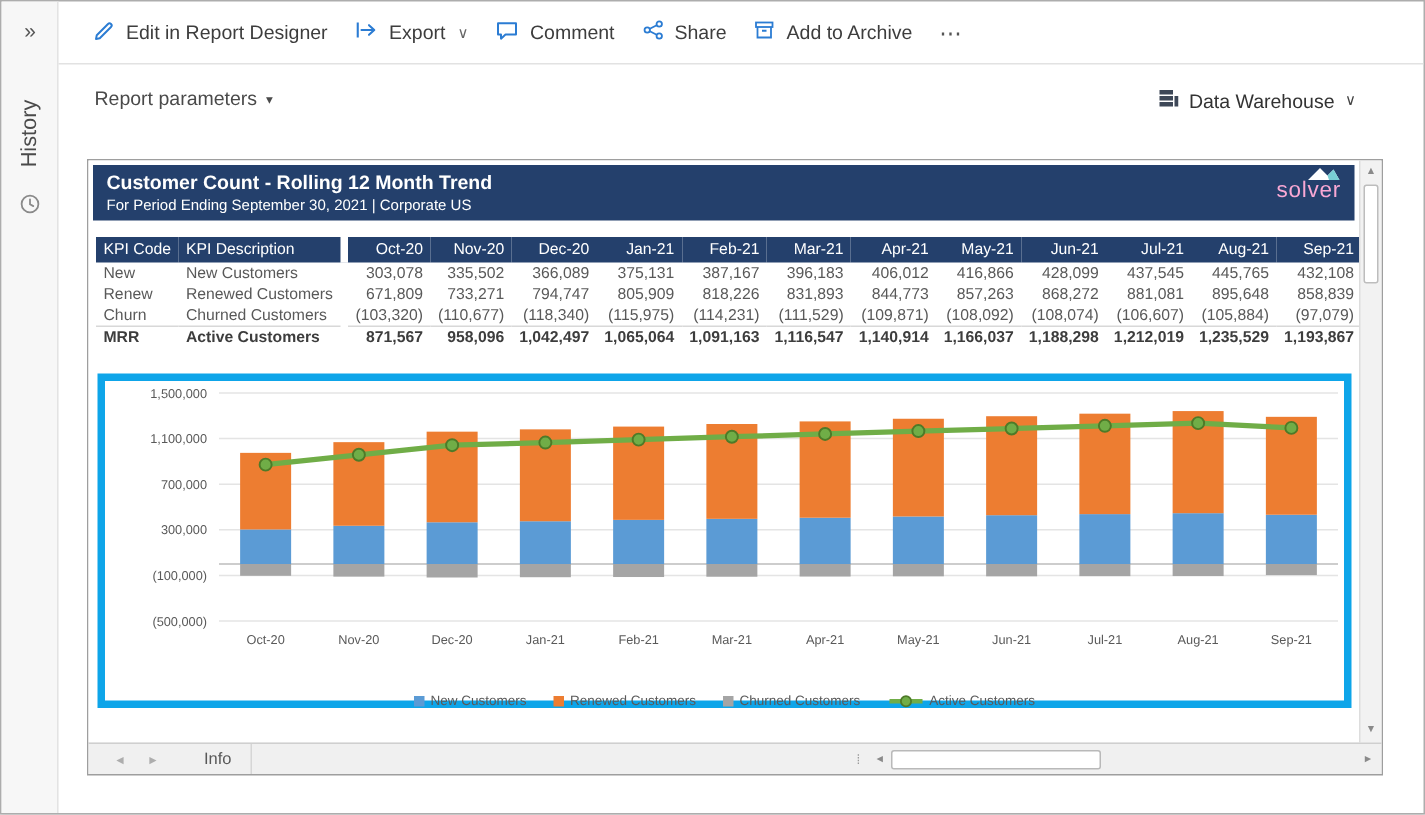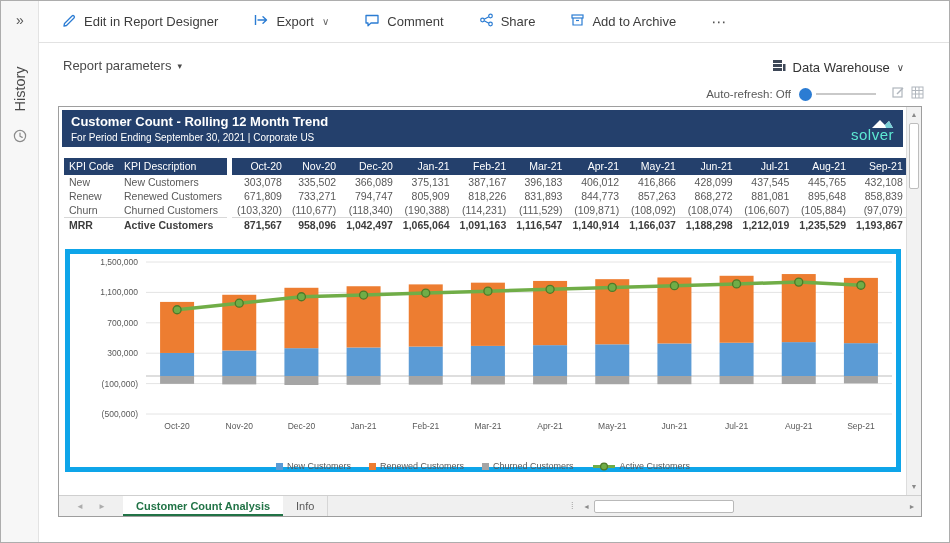--- a/index.html
+++ b/index.html
@@ -12,21 +12,21 @@
              background: #f7f7f7; border-right: 1px solid #e3e3e3; }
   .collapse-btn { position: absolute; top: 11px; left: 0; width: 38px; text-align: center;
                   color: #555; font-size: 14px; cursor: pointer; }
   .history-label { position: absolute; left: 19px; top: 88px; transform: translate(-50%,-50%) rotate(-90deg);
                    font-size: 14.5px; color: #4a4a4a; white-space: nowrap; }
   .clock-icon { position: absolute; left: 12px; top: 128px; }
 
   
   .toolbar { position: absolute; left: 38px; right: 0; top: 0; height: 42px;
              border-bottom: 1px solid #e2e2e2; display: flex; align-items: center;
-             gap: 35px; padding-left: 23px; }
+             gap: 18px; padding-left: 23px; }
   .tool { display: flex; align-items: center; gap: 7px; font-size: 13px; color: #3d3d3d; cursor: pointer; }
   .tool .chev { color: #666; font-size: 10px; margin-left: 1px; }
   .tool-more { color: #555; font-size: 15px; letter-spacing: 1px; cursor: pointer; }
 
   
   .params { position: absolute; left: 62px; top: 57px; font-size: 13px; color: #4a4a4a;
             display: flex; align-items: center; gap: 6px; cursor: pointer; }
   .params .chev { font-size: 9px; color: #4a4a4a; }
   .datasource { position: absolute; right: 45px; top: 58px; display: flex; align-items: center;
                 gap: 7px; font-size: 13px; color: #333; cursor: pointer; }
@@ -40,21 +40,21 @@
   
   .viewport { position: absolute; left: 57px; top: 105px; width: 864px; height: 411px;
               border: 1px solid #9e9e9e; background: #fff; }
   .content { position: absolute; left: 0; top: 0; right: 15px; bottom: 21px; overflow: hidden; background: #fff; }
 
   .report-header { margin: 3px 3px 0 3px; height: 37px; background: #24406c; display: flex; }
   .rh-text { flex: 1; padding: 4px 0 16px 9px; color: #fff; }
   .rh-title { font-size: 13px; font-weight: bold; }
   .rh-sub { font-size: 10px; margin-top: 3px; }
   .rh-logo { width: 80px; display: flex; flex-direction: column; align-items: flex-end;
-             justify-content: center; padding-right: 9px; color: #5eead4; }
+             padding-right: 9px; color: #f9a8d4; }
   .rh-logo-text { font-size: 15px; letter-spacing: .5px; line-height: 11px; }
 
   
   .kpi-table { margin: 11px 0 0 5px; border-collapse: collapse; table-layout: fixed; }
   .kpi-table th { background: #24406c; color: #fff; font-size: 10.5px; font-weight: normal;
                   padding: 2px 5px 3px; white-space: nowrap; }
   .kpi-table td { font-size: 10.5px; color: #595959; padding: 1px 5px; white-space: nowrap; }
   .t-left { text-align: left; }
   .t-num { text-align: right; }
   .gapL { border-left: 5px solid #fff; }
@@ -171,39 +171,20 @@
     <span>
       <svg width="14" height="13" viewBox="0 0 14 13">
           <rect x="1" y="1" width="9" height="3" fill="#3d4757"></rect>
           <rect x="1" y="5" width="9" height="3" fill="#3d4757"></rect>
           <rect x="1" y="9" width="9" height="3" fill="#3d4757"></rect>
           <rect x="11" y="5" width="2.5" height="7" fill="#3d4757"></rect>
         </svg>
     </span>
     <span>Data Warehouse</span>
     <span class="chev">∨</span>
-  </div>
-  <div class="autorefresh">
-    <span class="ar-label">Auto-refresh: Off</span>
-    <span class="ar-knob"></span>
-    <span class="ar-track"></span>
-    <span class="ar-icons">
-      <span>
-        <svg width="13" height="13" viewBox="0 0 13 13">
-            <rect x="1" y="2" width="9" height="9" fill="none" stroke="#b0b6bd" stroke-width="1.2"></rect>
-            <path d="M5 8 11 2" stroke="#b0b6bd" stroke-width="1.4"></path>
-          </svg>
-      </span>
-      <span>
-        <svg width="13" height="13" viewBox="0 0 13 13">
-            <rect x="1" y="1" width="11" height="11" fill="none" stroke="#b0b6bd" stroke-width="1"></rect>
-            <path d="M1 4.5h11M1 8h11M4.5 1v11M8 1v11" stroke="#b0b6bd" stroke-width="1"></path>
-          </svg>
-      </span>
-    </span>
   </div>
 
   <div class="viewport">
     <div class="content">
 
       <div class="report-header">
         <div class="rh-text">
           <div class="rh-title">Customer Count - Rolling 12 Month Trend</div>
           <div class="rh-sub">For Period Ending September 30, 2021 | Corporate US</div>
         </div>
@@ -283,21 +264,21 @@
               <td class="t-num">881,081</td>
               <td class="t-num">895,648</td>
               <td class="t-num">858,839</td>
             </tr>
             <tr>
               <td class="t-left">Churn</td>
               <td class="t-left">Churned Customers</td>
               <td class="t-num gapL">(103,320)</td>
               <td class="t-num">(110,677)</td>
               <td class="t-num">(118,340)</td>
-              <td class="t-num">(190,388)</td>
+              <td class="t-num">(115,975)</td>
               <td class="t-num">(114,231)</td>
               <td class="t-num">(111,529)</td>
               <td class="t-num">(109,871)</td>
               <td class="t-num">(108,092)</td>
               <td class="t-num">(108,074)</td>
               <td class="t-num">(106,607)</td>
               <td class="t-num">(105,884)</td>
               <td class="t-num">(97,079)</td>
             </tr>
             <tr class="mrr">
@@ -426,21 +407,20 @@
       <div class="vthumb"></div>
       <div class="vs-btn vs-down">▼</div>
     </div>
 
     <div class="tabbar">
       <div class="tabnav">
         <span>◄</span>
         <span>►</span>
       </div>
       <div id="tabs" style="display:flex;align-items:stretch;">
-          <div class="tab active">Customer Count Analysis</div>
           <div class="tab plain">Info</div>
         </div>
       <div class="hscroll">
         <span class="hs-dots">⁞</span>
         <span class="hs-btn">◄</span>
         <span class="hs-track">
           <span class="hthumb"></span>
         </span>
         <span class="hs-btn">►</span>
       </div>

